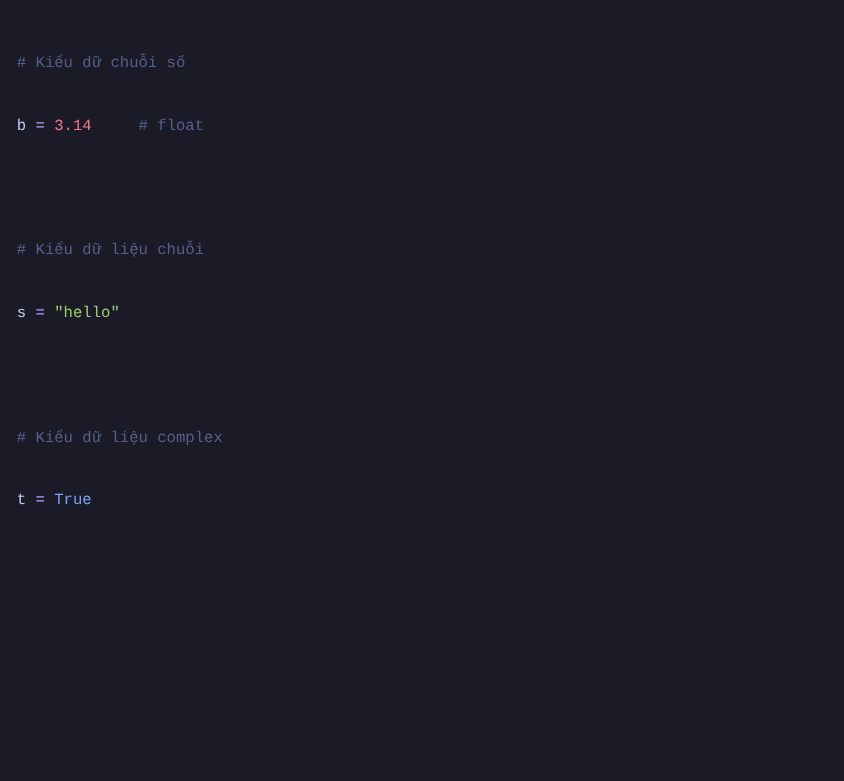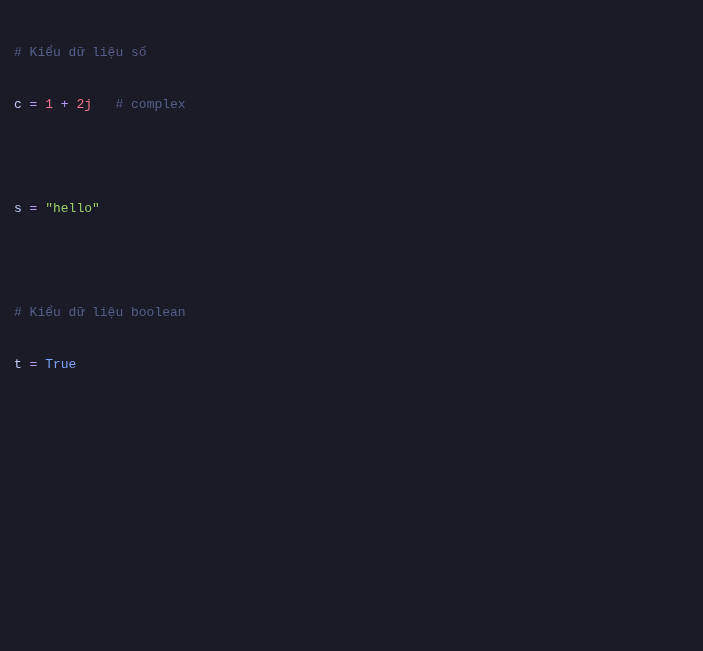--- a/index.html
+++ b/index.html
@@ -24,26 +24,27 @@
   .var { color: #c0caf5; }
   .op { color: #bb9af7; }
   .numred { color: #f7768e; }
   .string { color: #9ece6a; }
   .keyword { color: #7aa2f7; margin-top: 20px; }
 </style>
 </head>
 <body>
 
 <div class="code-block">
-<span class="line"><span class="comment"># Kiểu dữ liệu số</span></span>
-<span class="line"><span class="var">c</span><span class="op"> = </span><span class="numred">1</span><span class="op"> + </span><span class="numred">2j</span><span>   </span><span class="comment"># complex</span></span>
+<span class="line"><span class="comment"># Kiểu dữ chuỗi số</span></span>
+<span class="line"><span class="var">b</span><span class="op"> = </span><span class="numred">3.14</span><span>     </span><span class="comment"># float</span></span>
 <span class="line"></span>
+<span class="line"><span class="comment"># Kiểu dữ liệu chuỗi</span></span>
 <span class="line"><span class="var">s</span><span class="op"> = </span><span class="string">"hello"</span></span>
 <span class="line"></span>
-<span class="line"><span class="comment"># Kiểu dữ liệu boolean</span></span>
+<span class="line"><span class="comment"># Kiểu dữ liệu complex</span></span>
 <span class="line"><span class="var">t</span><span class="op"> = </span><span class="keyword">True</span></span>
 <span class="line"></span>
 
 
 
 
 
 
 
 

